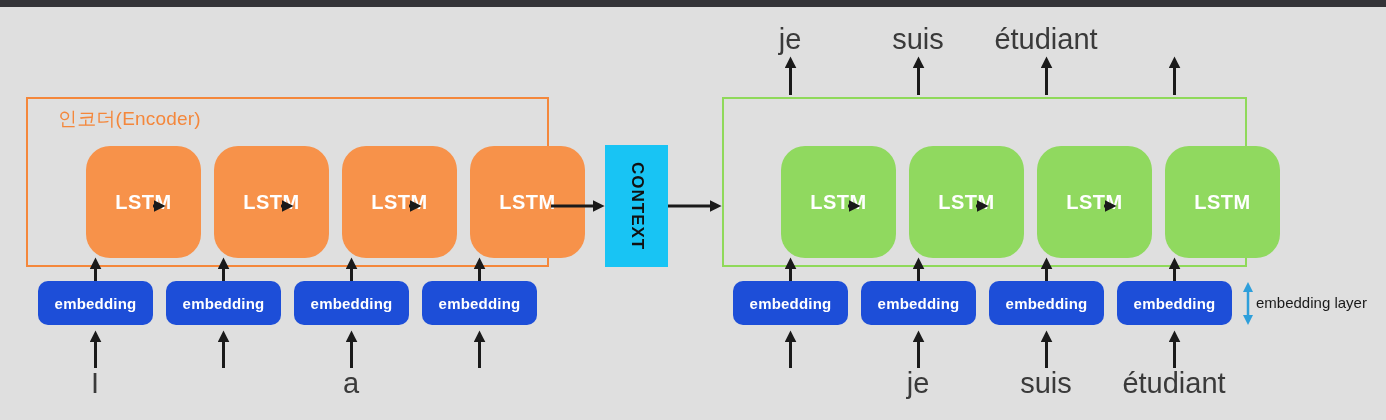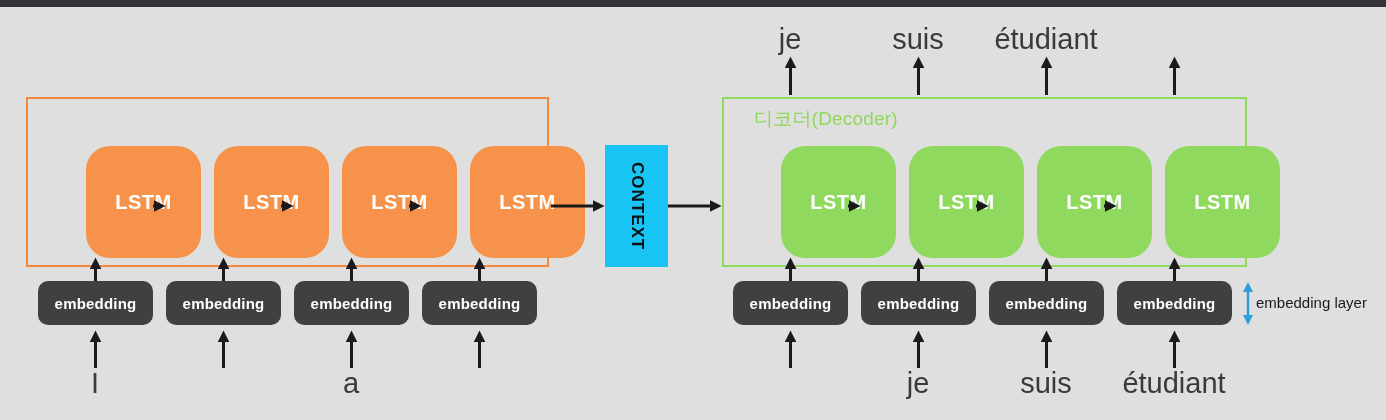--- a/index.html
+++ b/index.html
@@ -16,21 +16,21 @@
   .grouplabel.dec{left:754px;color:#8FD95A;}
   .lstm{
     position:absolute;top:146px;width:115px;height:112px;border-radius:24px;
     display:flex;align-items:center;justify-content:center;
     color:#fff;font-weight:bold;font-size:20px;letter-spacing:.5px;margin-left:48px;
   }
   .lstm.enc{background:#F7924A;}
   .lstm.dec{background:#90D95F;}
   .embed{
     position:absolute;top:281px;width:115px;height:44px;border-radius:10px;
-    background:#404040;display:flex;align-items:center;justify-content:center;
+    background:#1d4ed8;display:flex;align-items:center;justify-content:center;
     color:#fff;font-size:15px;font-weight:600;letter-spacing:.2px;
   }
   .context{
     position:absolute;left:605px;top:145px;width:63px;height:122px;background:#18C4F4;
     display:flex;align-items:center;justify-content:center;
     color:#111;font-weight:bold;font-size:17px;letter-spacing:1px;
     writing-mode:vertical-rl;
   }
   .word{
     position:absolute;width:140px;text-align:center;font-size:29px;color:#3A3A3A;
@@ -45,21 +45,21 @@
 </style>
 </head>
 <body>
 
 <div class="stage">
 
   <div class="topbar"></div>
 
   <div class="groupbox enc"></div>
   <div class="groupbox dec"></div>
-  <div class="grouplabel dec">디코더(Decoder)</div>
+  <div class="grouplabel enc">인코더(Encoder)</div>
 
   <div class="lstm enc" style="left:38px">LSTM</div>
   <div class="lstm enc" style="left:166px">LSTM</div>
   <div class="lstm enc" style="left:294px">LSTM</div>
   <div class="lstm enc" style="left:422px">LSTM</div>
 
   <div class="context">CONTEXT</div>
 
   <div class="lstm dec" style="left:733px">LSTM</div>
   <div class="lstm dec" style="left:861px">LSTM</div>

